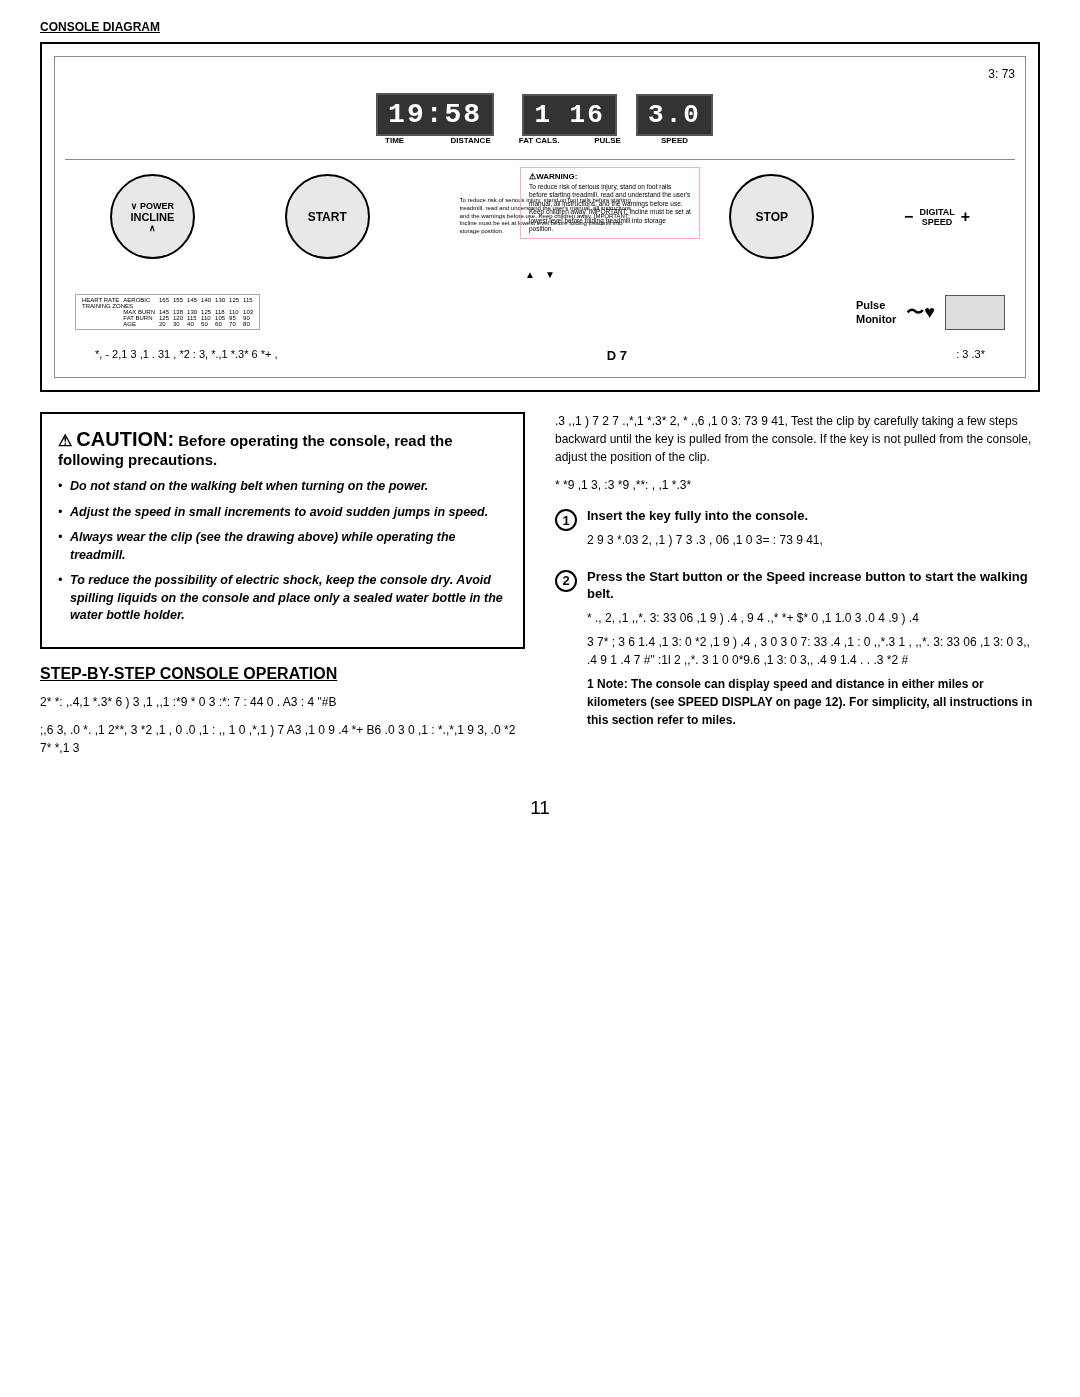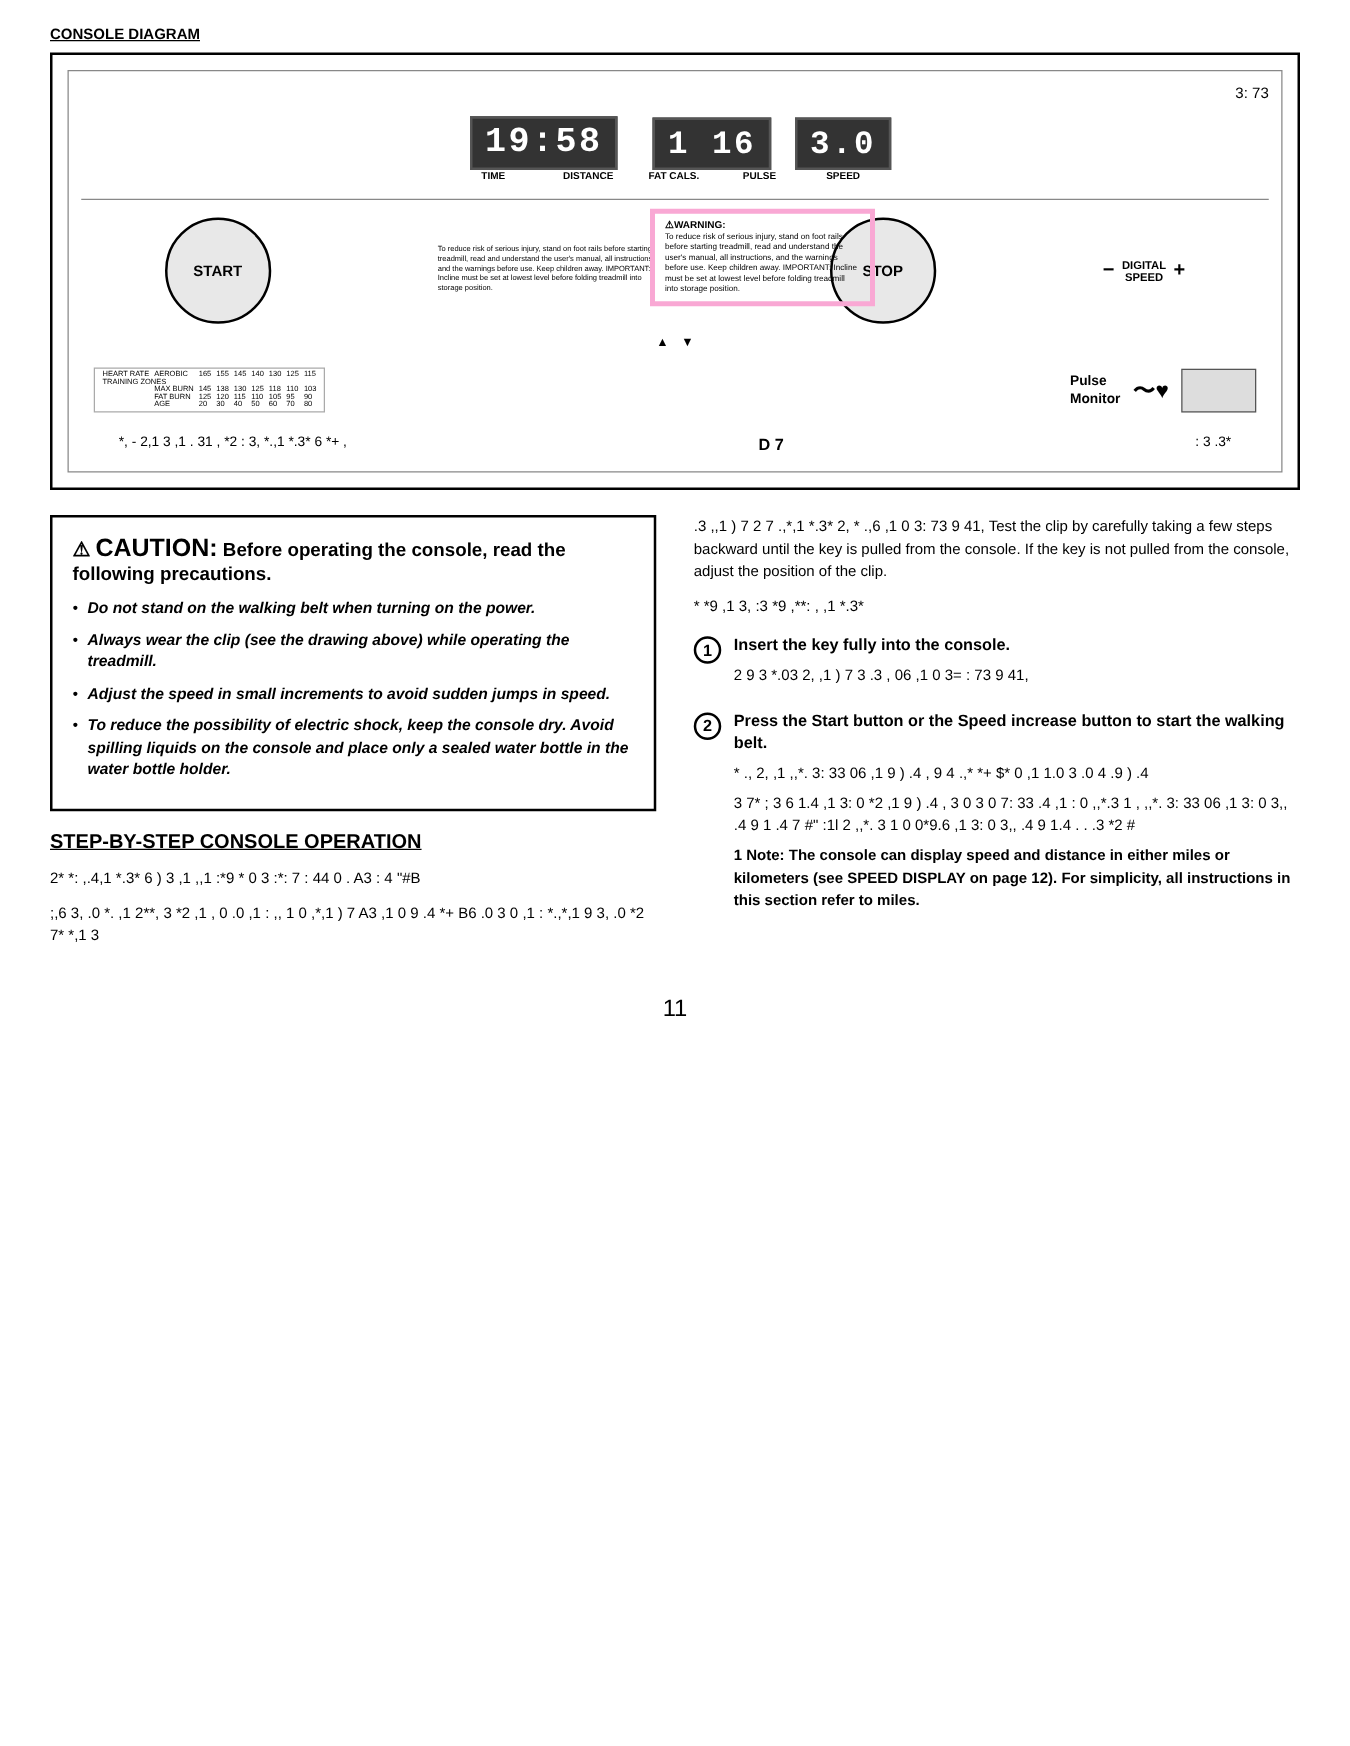--- a/index.html
+++ b/index.html
@@ -42,21 +42,21 @@
       letter-spacing: 2px;
     }
 
     .lcd-display.small {
       font-size: 26px;
       min-width: 60px;
     }
 
     
     .warning-box {
-      border: 4px solid #f9a8d4;
+      border: 1px solid #f9a8d4;
       padding: 4px 8px;
       font-size: 7.5px;
       max-width: 180px;
       position: absolute;
       top: 80px;
       left: 50%;
       transform: translateX(-20px);
     }
 
     .warning-title {
@@ -378,20 +378,29 @@
       </div>
 
       <div class="warning-box">
         <div class="warning-title">⚠WARNING:</div>
         <div style="font-size:6.5px; line-height:1.3;">To reduce risk of serious injury, stand on foot rails before starting treadmill, read and understand the user's manual, all instructions, and the warnings before use. Keep children away. IMPORTANT: Incline must be set at lowest level before folding treadmill into storage position.</div>
       </div>
     </div>
 
     <div class="controls-section">
 
+      <div class="incline-btn">
+        <div class="large-circle-btn">
+          <div style="text-align:center;">
+            <div style="font-size:9px;">∨ POWER</div>
+            <div style="font-size:11px; font-weight:bold;">INCLINE</div>
+            <div style="font-size:9px;">∧</div>
+          </div>
+        </div>
+      </div>
 
       <div class="large-circle-btn">START</div>
 
       <div style="max-width:180px; font-size:6px; line-height:1.3; text-align:left;">
         <div>To reduce risk of serious injury, stand on foot rails before starting treadmill, read and understand the user's manual, all instructions, and the warnings before use. Keep children away. IMPORTANT: Incline must be set at lowest level before folding treadmill into storage position.</div>
       </div>
 
       <div class="large-circle-btn">STOP</div>
 
       <div class="digital-speed-area">
@@ -483,22 +492,22 @@
 <div class="main-content">
 
   <div class="left-column">
 
     <div class="caution-box">
       <div class="caution-title">
         <span class="caution-warning-icon">⚠</span><span class="caution-word">CAUTION:</span> <span>Before operating the console, read the following precautions.</span>
       </div>
       <ul class="caution-list">
         <li><strong>Do not stand on the walking belt when turning on the power.</strong></li>
+        <li><strong>Adjust the speed in small increments to avoid sudden jumps in speed.</strong></li>
         <li><strong>Always wear the clip (see the drawing above) while operating the treadmill.</strong></li>
-        <li><strong>Adjust the speed in small increments to avoid sudden jumps in speed.</strong></li>
         <li><strong>To reduce the possibility of electric shock, keep the console dry. Avoid spilling liquids on the console and place only a sealed water bottle in the water bottle holder.</strong></li>
       </ul>
     </div>
 
     <div class="step-section-title">STEP-BY-STEP CONSOLE OPERATION</div>
 
     <div class="step-para">2*  *:  ,.4,1  *.3* 6  ) 3   ,1 ,,1
 :*9  * 0 3 :*:  7 : 44 0 . A3  : 4  "#B</div>
 
     <div class="step-para">;,6 3, .0 *.  ,1 2**,   3 *2 ,1 ,   0     .0 ,1

